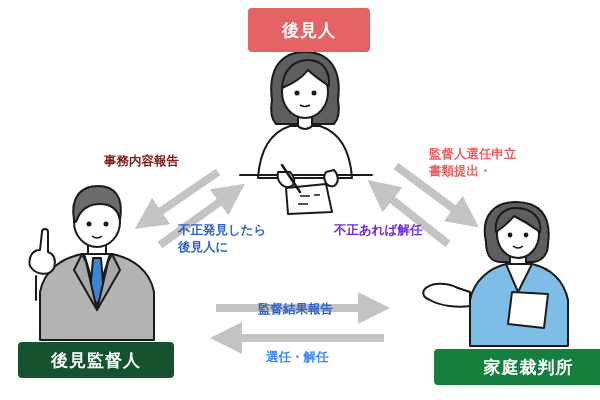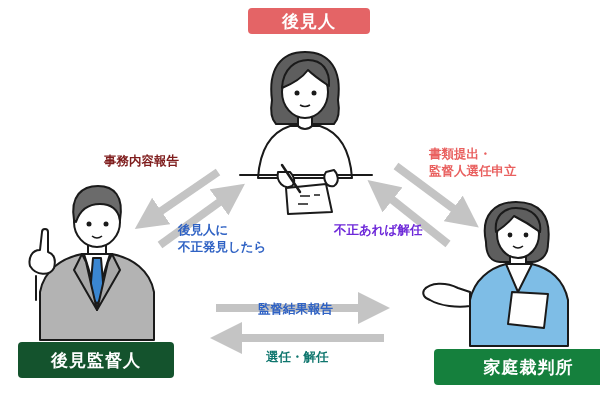--- a/index.html
+++ b/index.html
@@ -113,47 +113,47 @@
 
     <path d="M512,292 L548,294 L544,328 L508,324 Z" fill="#ffffff"></path>
 
     <path d="M424,290 C430,282 446,282 458,288 L470,292 L470,306 C458,308 440,306 430,300 C424,298 422,294 424,290 Z" fill="#ffffff"></path>
   </g>
   <circle cx="510" cy="235" r="2.4" fill="#1a1a1a"></circle>
   <circle cx="526" cy="235" r="2.4" fill="#1a1a1a"></circle>
   <path d="M513,246 Q518,250 523,246" stroke="#1a1a1a" stroke-width="1.6" fill="none"></path>
 </svg>
 
-<div class="box" style="left:248px; top:8px; width:122px; height:26px; background:#e46466;">
+<div class="box" style="left:248px; top:8px; width:122px; height:44px; background:#e46466;">
   <span>後見人</span>
 </div>
 <div class="box" style="left:18px; top:342px; width:156px; height:36px; background:#14532d;">
   <span>後見監督人</span>
 </div>
 <div class="box" style="left:434px; top:349px; width:189px; height:36px; background:#15803d;">
   <span>家庭裁判所</span>
 </div>
 
 <div class="label" style="left:104px; top:152px; color:#7f1d1d;">
   <span>事務内容報告</span>
 </div>
 
 <div class="label" style="left:178px; top:221px; color:#2f62c4;">
+  <div>不正発見したら</div>
   <div>後見人に</div>
-  <div>不正発見したら</div>
 </div>
 
 <div class="label" style="left:429px; top:145px; color:#e9605f;">
+  <div>監督人選任申立</div>
   <div>書類提出・</div>
-  <div>監督人選任申立</div>
 </div>
 
 <div class="label" style="left:334px; top:221px; color:#6d28d9;">
   <span>不正あれば解任</span>
 </div>
 
 <div class="label" style="left:258px; top:283px; color:#2f62c4;margin-top:17px;">
   <span>監督結果報告</span>
 </div>
 
-<div class="label" style="left:266px; top:348px; color:#0f766e;">
+<div class="label" style="left:266px; top:348px; color:#3b82f6;">
   <span>選任・解任</span>
 </div>
 
 </body></html>

